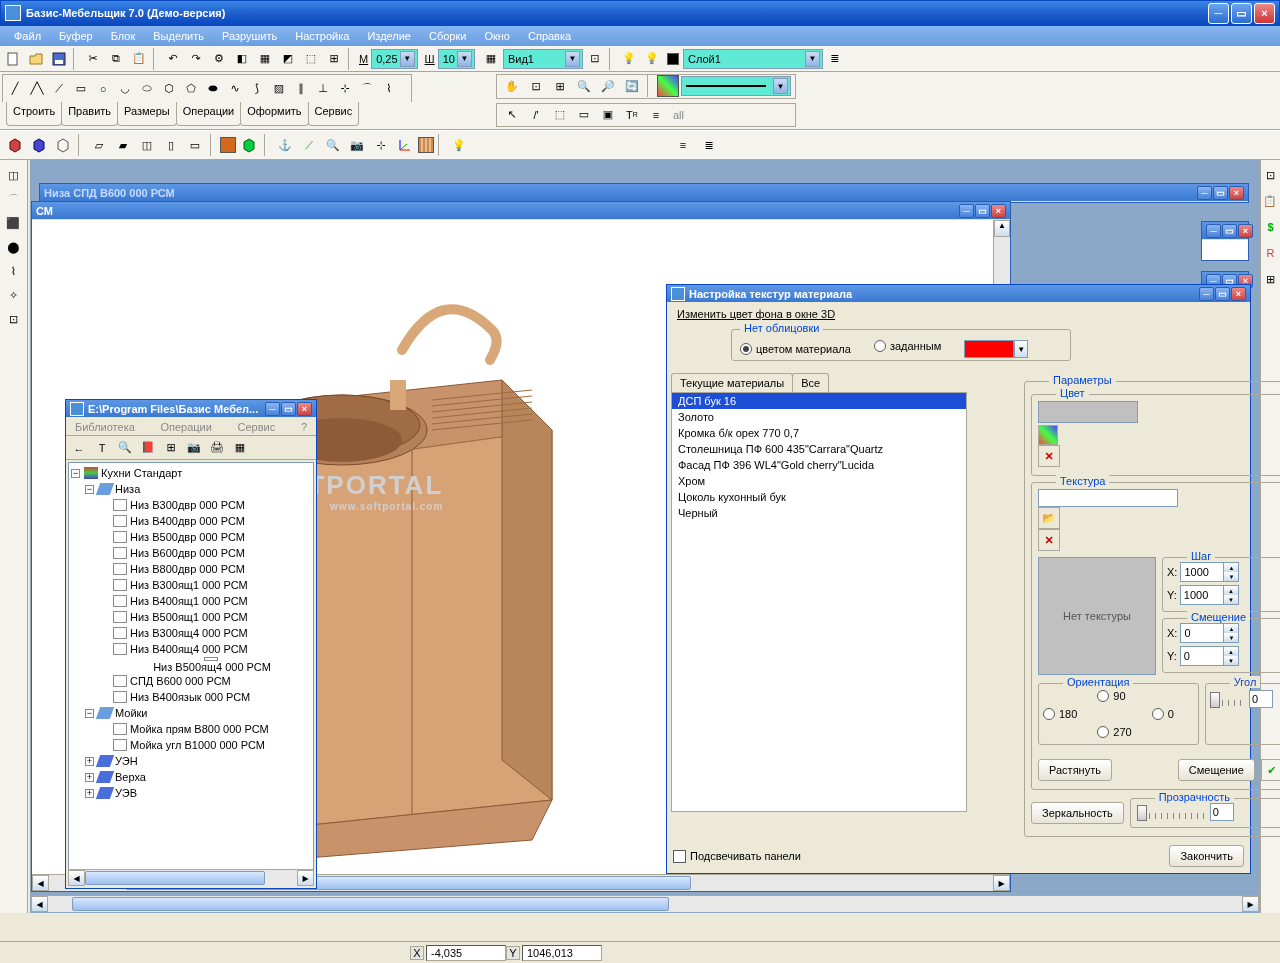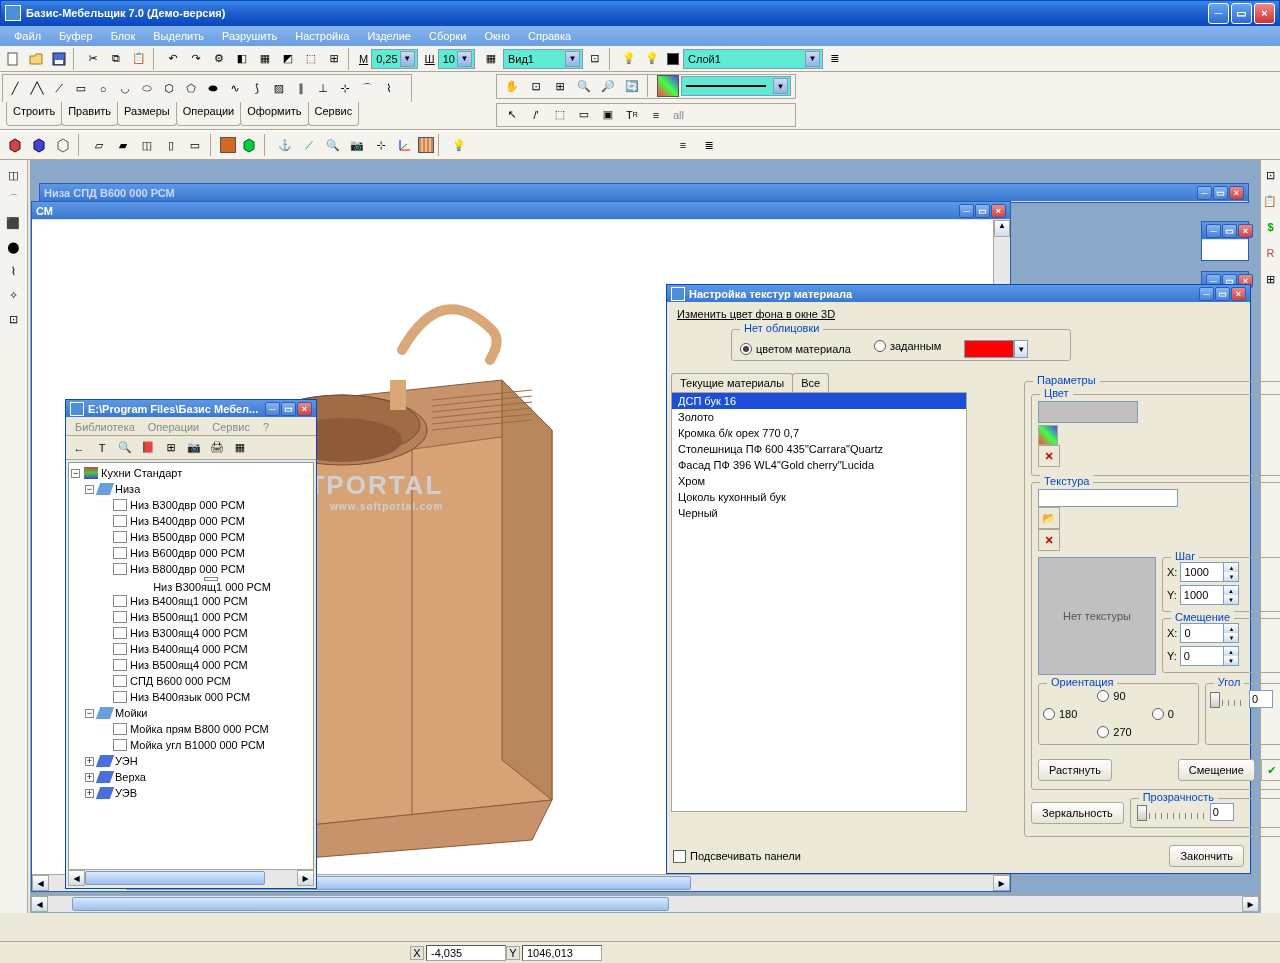--- a/index.html
+++ b/index.html
@@ -55,21 +55,21 @@
 .win3d-ttl .wctrls span { width:15px; height:14px; background:linear-gradient(to bottom,#8ab5f0,#4a82d8); border:1px solid #2a5eb5; border-radius:2px; display:flex;align-items:center;justify-content:center;font-size:9px;cursor:pointer; }
 .win3d-ttl .wctrls .close { background:linear-gradient(to bottom,#e88,#c44); }
 .win3d-body { position:absolute; top:18px; left:0; right:0; bottom:0; background:#fff; overflow:hidden; }
 
 
 .cabinet { position:absolute; top:20px; left:100px; width:500px; height:640px; }
 
 
 .libwin { position:absolute; left:34px; top:400px; width:252px; height:490px; background:#ece9d8; border:1px solid #0a48c0; }
 .libwin .win3d-body { background:#ece9d8; }
-.libmenu { height:18px; background:#ece9d8; display:flex; align-items:center; gap:3px; padding:0 4px; border-bottom:1px solid #aca899; color:#888; }
+.libmenu { height:18px; background:#ece9d8; display:flex; align-items:center; gap:3px; padding:0 4px; border-bottom:1px solid #aca899; color:#888;justify-content:space-between; }
 .libmenu span { padding:0 5px; cursor:pointer; }
 .libtools { height:24px; display:flex; align-items:center; gap:1px; padding:0 2px; border-bottom:1px solid #aca899; }
 .tree { position:absolute; top:44px; left:2px; right:2px; bottom:18px; background:#fff; border:1px solid #7f9db9; overflow:hidden; padding:2px; }
 .tree-node { display:flex; align-items:center; height:16px; white-space:nowrap; }
 .tree-node .exp { width:9px; height:9px; border:1px solid #888; display:flex; align-items:center; justify-content:center; font-size:9px; line-height:1; margin-right:4px; cursor:pointer; background:#fff; }
 .tree-node .ticon { width:14px; height:12px; margin-right:3px; }
 .tree-node .tlabel { cursor:pointer; }
 .tree ::-webkit-scrollbar{width:16px;height:16px;}
 
 
@@ -84,21 +84,21 @@
 .clrswatch { width:50px; height:18px; border:1px solid #7f9db9; display:inline-block; vertical-align:middle; }
 .dropbtn { width:14px; height:18px; border:1px solid #7f9db9; background:linear-gradient(#fff,#cde); display:inline-flex;align-items:center;justify-content:center;font-size:8px; vertical-align:middle; }
 .tabset { margin-top:8px; display:flex; }
 .tabset .tab { border:1px solid #aca899; border-bottom:none; padding:3px 8px; background:#ece9d8; cursor:pointer; margin-right:-1px; border-radius:3px 3px 0 0; }
 .tabset .tab.act { background:#ece9d8; position:relative; z-index:2; }
 .listpane { border:1px solid #aca899; height:420px; background:#fff; overflow:auto; }
 .listpane .item { padding:2px 6px; cursor:pointer; }
 .listpane .item.sel { background:#1d4ed8; color:#fff; }
 .params { position:absolute; top:78px; right:6px; width:220px; }
 .pgroup { border:1px solid #aca899; border-radius:3px; padding:6px 6px 8px 6px; margin-bottom:6px; position:relative; }
-.pgroup legend { position:absolute; top:-8px; left:8px; background:#ece9d8; padding:0 4px; color:#0046d5; }
+.pgroup legend { position:absolute; top:-8px; left:24px; background:#ece9d8; padding:0 4px; color:#0046d5; }
 .btn { height:22px; border:1px solid #aca899; background:linear-gradient(#fff,#e8e4d8); padding:0 10px; cursor:pointer; border-radius:3px; }
 .spin { display:inline-flex; border:1px solid #7f9db9; height:20px; background:#fff; }
 .spin input { border:none; width:42px; padding:0 3px; font-size:11px; }
 .spin .sbtns { width:15px; display:flex; flex-direction:column; }
 .spin .sbtns span { flex:1; background:linear-gradient(#fff,#cde); border-left:1px solid #7f9db9; font-size:6px; display:flex;align-items:center;justify-content:center;cursor:pointer; }
 .chk { width:13px; height:13px; border:1px solid #5a5a5a; background:#fff; display:inline-block; vertical-align:middle; margin-right:4px; }
 .slider { width:70px; height:20px; background:repeating-linear-gradient(90deg,#888 0,#888 1px,transparent 1px,transparent 6px) left 10px/100% 6px no-repeat; position:relative; display:inline-block; vertical-align:middle; }
 .slider::after { content:""; position:absolute; left:0; top:2px; width:8px; height:14px; background:linear-gradient(#fff,#ccc); border:1px solid #777; }
 
 
@@ -472,41 +472,41 @@
                 <span class="tlabel">Низ В500двр 000 РСМ</span>
               </div>
               <div class="tree-node" style="padding-left:42px;">
                 <span class="ticon" style="border:1px solid #888;background:#fff;"></span>
                 <span class="tlabel">Низ В600двр 000 РСМ</span>
               </div>
               <div class="tree-node" style="padding-left:42px;">
                 <span class="ticon" style="border:1px solid #888;background:#fff;"></span>
                 <span class="tlabel">Низ В800двр 000 РСМ</span>
               </div>
+              <div class="tree-node" style="padding-left:42px;">
+                <span class="ticon" style="border:1px solid #888;background:#fff;"></span>
+                <span class="tlabel">Низ В300ящ1 000 РСМ</span>
+              </div>
+              <div class="tree-node" style="padding-left:42px;">
+                <span class="ticon" style="border:1px solid #888;background:#fff;"></span>
+                <span class="tlabel">Низ В400ящ1 000 РСМ</span>
+              </div>
+              <div class="tree-node" style="padding-left:42px;">
+                <span class="ticon" style="border:1px solid #888;background:#fff;"></span>
+                <span class="tlabel">Низ В500ящ1 000 РСМ</span>
+              </div>
+              <div class="tree-node" style="padding-left:42px;">
+                <span class="ticon" style="border:1px solid #888;background:#fff;"></span>
+                <span class="tlabel">Низ В300ящ4 000 РСМ</span>
+              </div>
+              <div class="tree-node" style="padding-left:42px;">
+                <span class="ticon" style="border:1px solid #888;background:#fff;"></span>
+                <span class="tlabel">Низ В400ящ4 000 РСМ</span>
+              </div>
               <div class="tree-node" style="padding-left:42px;flex-direction:column;">
-                <span class="ticon" style="border:1px solid #888;background:#fff;"></span>
-                <span class="tlabel">Низ В300ящ1 000 РСМ</span>
-              </div>
-              <div class="tree-node" style="padding-left:42px;">
-                <span class="ticon" style="border:1px solid #888;background:#fff;"></span>
-                <span class="tlabel">Низ В400ящ1 000 РСМ</span>
-              </div>
-              <div class="tree-node" style="padding-left:42px;">
-                <span class="ticon" style="border:1px solid #888;background:#fff;"></span>
-                <span class="tlabel">Низ В500ящ1 000 РСМ</span>
-              </div>
-              <div class="tree-node" style="padding-left:42px;">
-                <span class="ticon" style="border:1px solid #888;background:#fff;"></span>
-                <span class="tlabel">Низ В300ящ4 000 РСМ</span>
-              </div>
-              <div class="tree-node" style="padding-left:42px;">
-                <span class="ticon" style="border:1px solid #888;background:#fff;"></span>
-                <span class="tlabel">Низ В400ящ4 000 РСМ</span>
-              </div>
-              <div class="tree-node" style="padding-left:42px;">
                 <span class="ticon" style="border:1px solid #888;background:#fff;"></span>
                 <span class="tlabel">Низ В500ящ4 000 РСМ</span>
               </div>
               <div class="tree-node" style="padding-left:42px;">
                 <span class="ticon" style="border:1px solid #888;background:#fff;"></span>
                 <span class="tlabel">СПД В600 000 РСМ</span>
               </div>
               <div class="tree-node" style="padding-left:42px;">
                 <span class="ticon" style="border:1px solid #888;background:#fff;"></span>
                 <span class="tlabel">Низ В400язык 000 РСМ</span>

